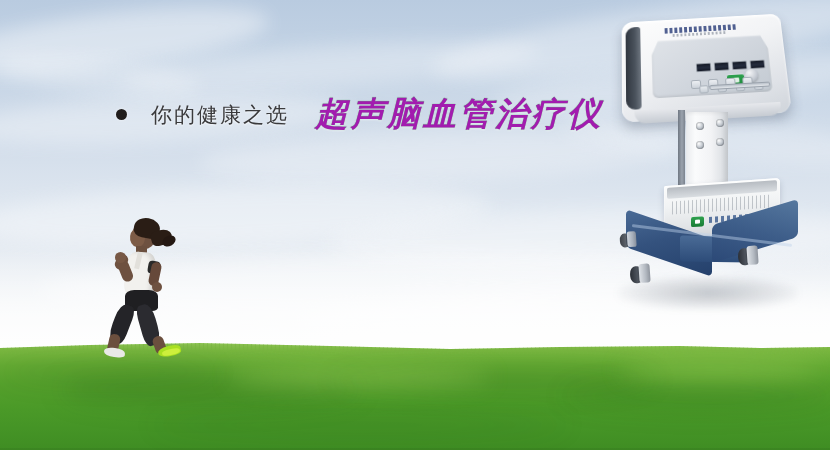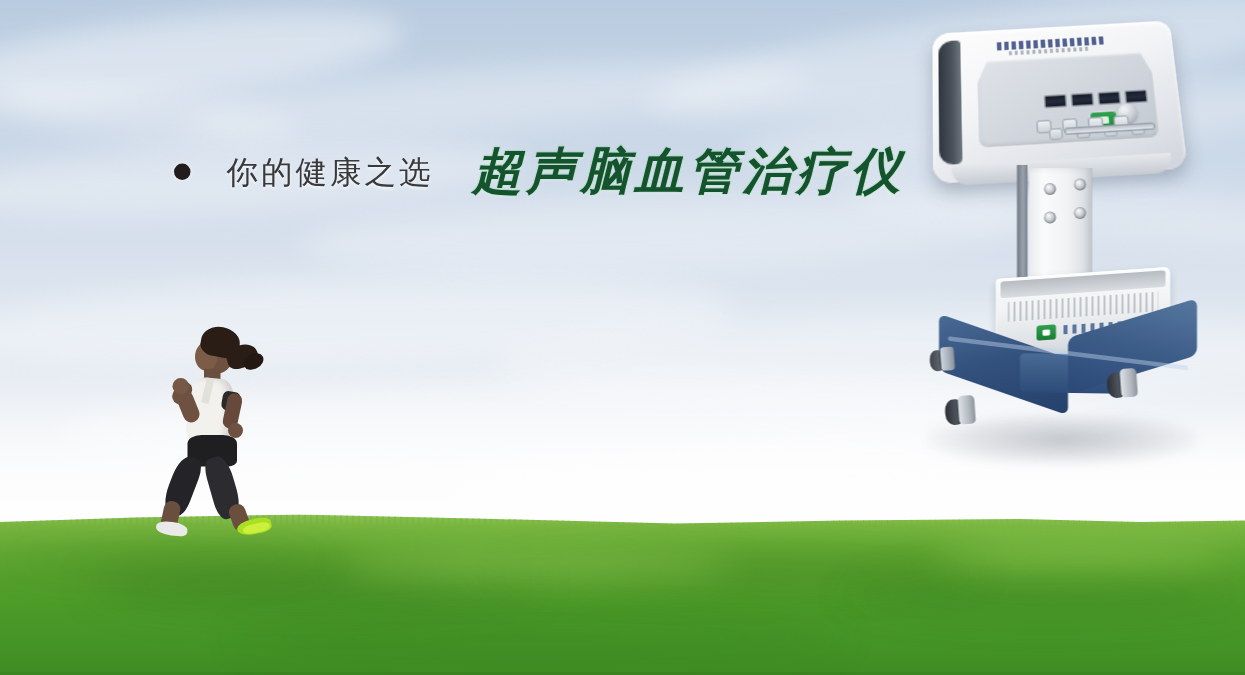--- a/index.html
+++ b/index.html
@@ -147,21 +147,21 @@
     letter-spacing:2px;
     white-space:nowrap;
     text-shadow:0 1px 2px rgba(255,255,255,.75);
   }
   .headline-cn {
     margin-left:26px;
     font-family:"DejaVu Serif", serif;
     font-size:33px;
     font-weight:bold;
     font-style:italic;
-    color:#14532d;
+    color:#a21caf;
     letter-spacing:3px;
     white-space:nowrap;
     text-shadow:0 1px 2px rgba(255,255,255,.6), 0 0 1px #19983a;
   }
   .subtitle-en {
     margin-left:26px;
     font-family:"Liberation Sans", sans-serif;
     font-size:19.5px;
     font-weight:bold;
     color:#1d6b32;

